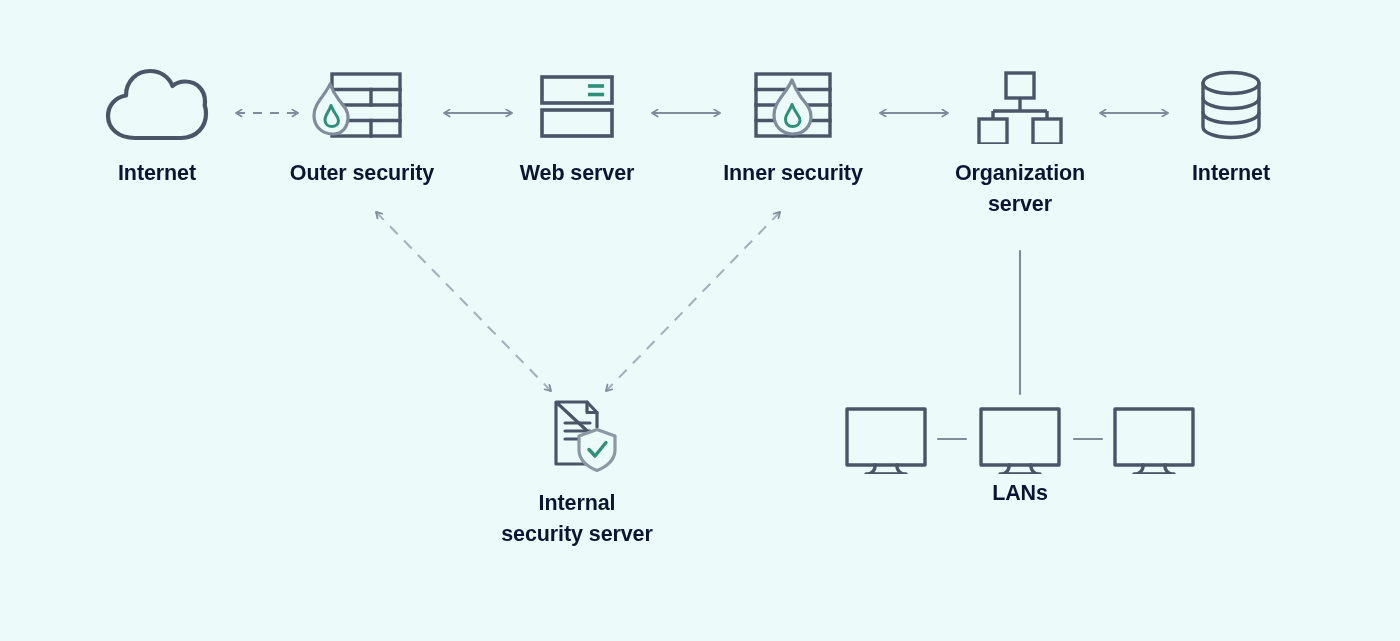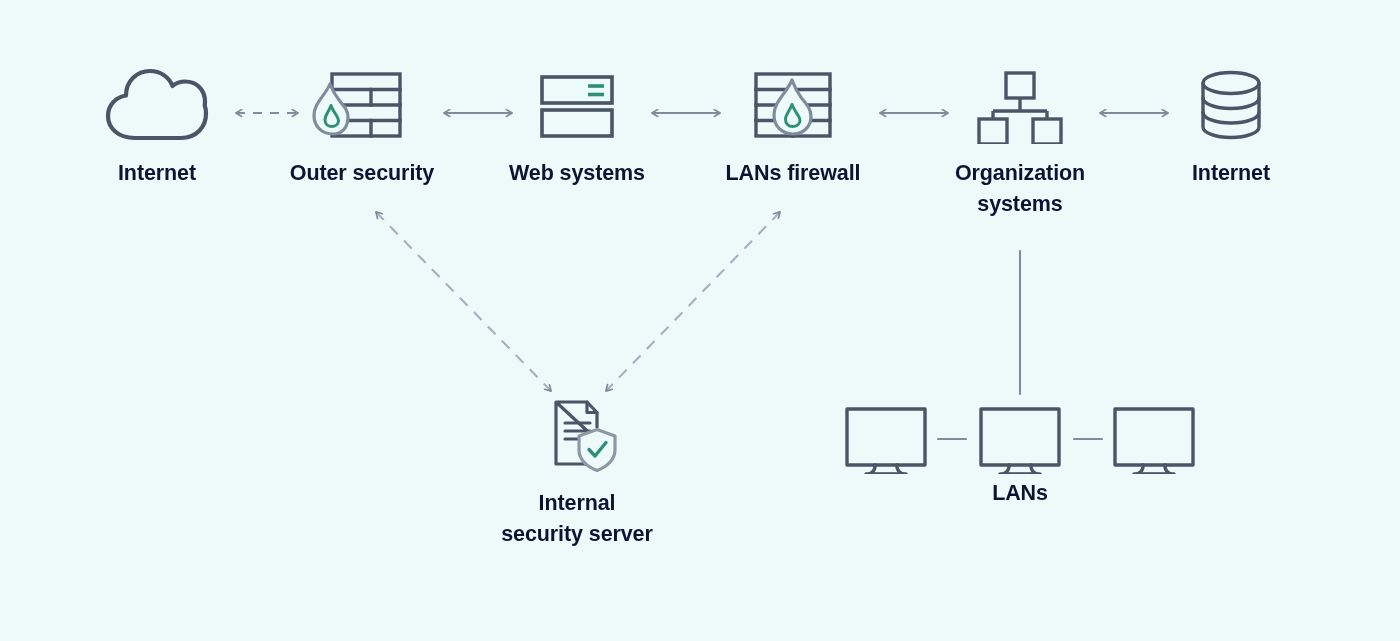--- a/index.html
+++ b/index.html
@@ -139,21 +139,21 @@
 
   <div class="node" style="left:477px; top:66px; width:200px;">
     <span class="node-icon">
       <svg width="106" height="78" viewBox="0 0 106 78" xmlns="http://www.w3.org/2000/svg">
         <rect x="18" y="11" width="70" height="26" fill="none" stroke="#4a5568" stroke-width="3.6"></rect>
         <rect x="18" y="44" width="70" height="26" fill="none" stroke="#4a5568" stroke-width="3.6"></rect>
         <line x1="64" y1="20" x2="80" y2="20" stroke="#2f8f79" stroke-width="3.6" stroke-linecap="butt"></line>
         <line x1="64" y1="28.5" x2="80" y2="28.5" stroke="#2f8f79" stroke-width="3.6" stroke-linecap="butt"></line>
       </svg>
     </span>
-    <div class="node-label">Web systems</div>
+    <div class="node-label">Web server</div>
   </div>
 
   <div class="node" style="left:693px; top:66px; width:200px;">
     <span class="node-icon">
       <svg width="106" height="78" viewBox="0 0 106 78" xmlns="http://www.w3.org/2000/svg">
         <g fill="none" stroke="#4a5568" stroke-width="3.4" stroke-linecap="square">
           <rect x="16" y="8" width="74" height="62"></rect>
           <line x1="16" y1="23.5" x2="90" y2="23.5"></line>
           <line x1="16" y1="39" x2="90" y2="39"></line>
           <line x1="16" y1="54.5" x2="90" y2="54.5"></line>
@@ -162,39 +162,39 @@
 
         <path d="M53 68 C41 68 34 59.5 34 49 C34 35.5 46 28 52 14
                  C52 14 55.5 24 61.5 32 C67 39 71 43 71 50.5
                  C71 60.5 63.5 68 53 68 Z" fill="#ecfafa" stroke="#7f8c9b" stroke-width="3.2" stroke-linejoin="round"></path>
         <path d="M52.5 60.5 C48.3 60.5 45.5 57.3 45.5 53.4
                  C45.5 48.4 49.8 45 52 38.5
                  C52 38.5 54.2 43.8 56.8 47.4 C58.9 50.3 60 51.6 60 54.2
                  C60 58.1 56.8 60.5 52.5 60.5 Z" fill="none" stroke="#2f8f79" stroke-width="3" stroke-linejoin="round"></path>
       </svg>
     </span>
-    <div class="node-label">LANs firewall</div>
+    <div class="node-label">Inner security</div>
   </div>
 
   <div class="node" style="left:920px; top:66px; width:200px;">
     <span class="node-icon">
       <svg width="106" height="78" viewBox="0 0 106 78" xmlns="http://www.w3.org/2000/svg">
         <g fill="none" stroke="#4a5568" stroke-width="3.4">
           <rect x="39" y="7" width="28" height="25"></rect>
           <line x1="53" y1="32" x2="53" y2="45"></line>
           <line x1="26" y1="45" x2="80" y2="45"></line>
           <line x1="26" y1="45" x2="26" y2="53"></line>
           <line x1="80" y1="45" x2="80" y2="53"></line>
           <rect x="12" y="53" width="28" height="25"></rect>
           <rect x="66" y="53" width="28" height="25"></rect>
         </g>
       </svg>
     </span>
     <div class="node-label">Organization
-systems</div>
+server</div>
   </div>
 
   <div class="node" style="left:1131px; top:66px; width:200px;">
     <span class="node-icon">
       <svg width="106" height="78" viewBox="0 0 106 78" xmlns="http://www.w3.org/2000/svg">
         <g fill="none" stroke="#4a5568" stroke-width="3.4" stroke-linecap="round" stroke-linejoin="round">
           <ellipse cx="53" cy="17" rx="28" ry="10.5"></ellipse>
           <path d="M25 17 L25 61 C25 66.8 37.5 71.5 53 71.5
                    C68.5 71.5 81 66.8 81 61 L81 17"></path>
           <path d="M25 32 C25 37.8 37.5 42.5 53 42.5 C68.5 42.5 81 37.8 81 32"></path>

